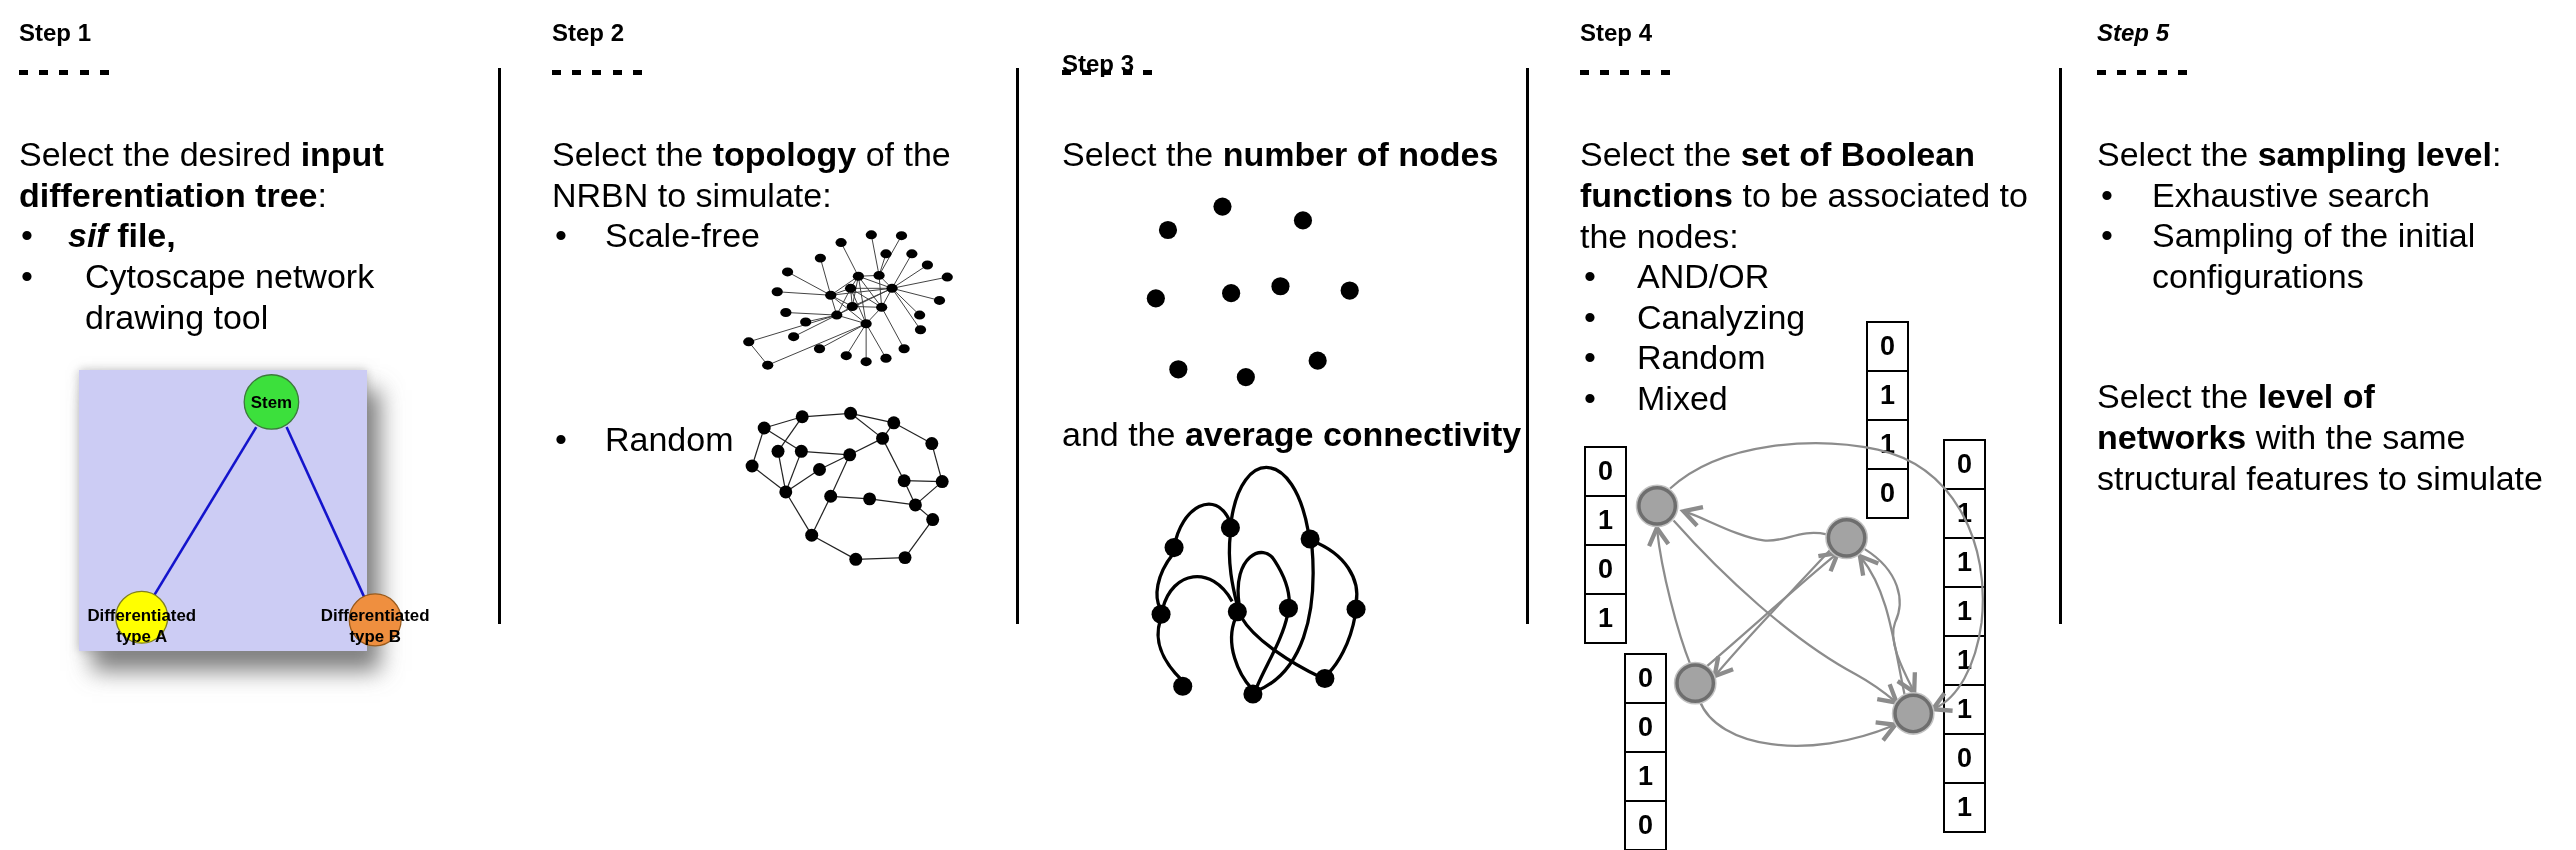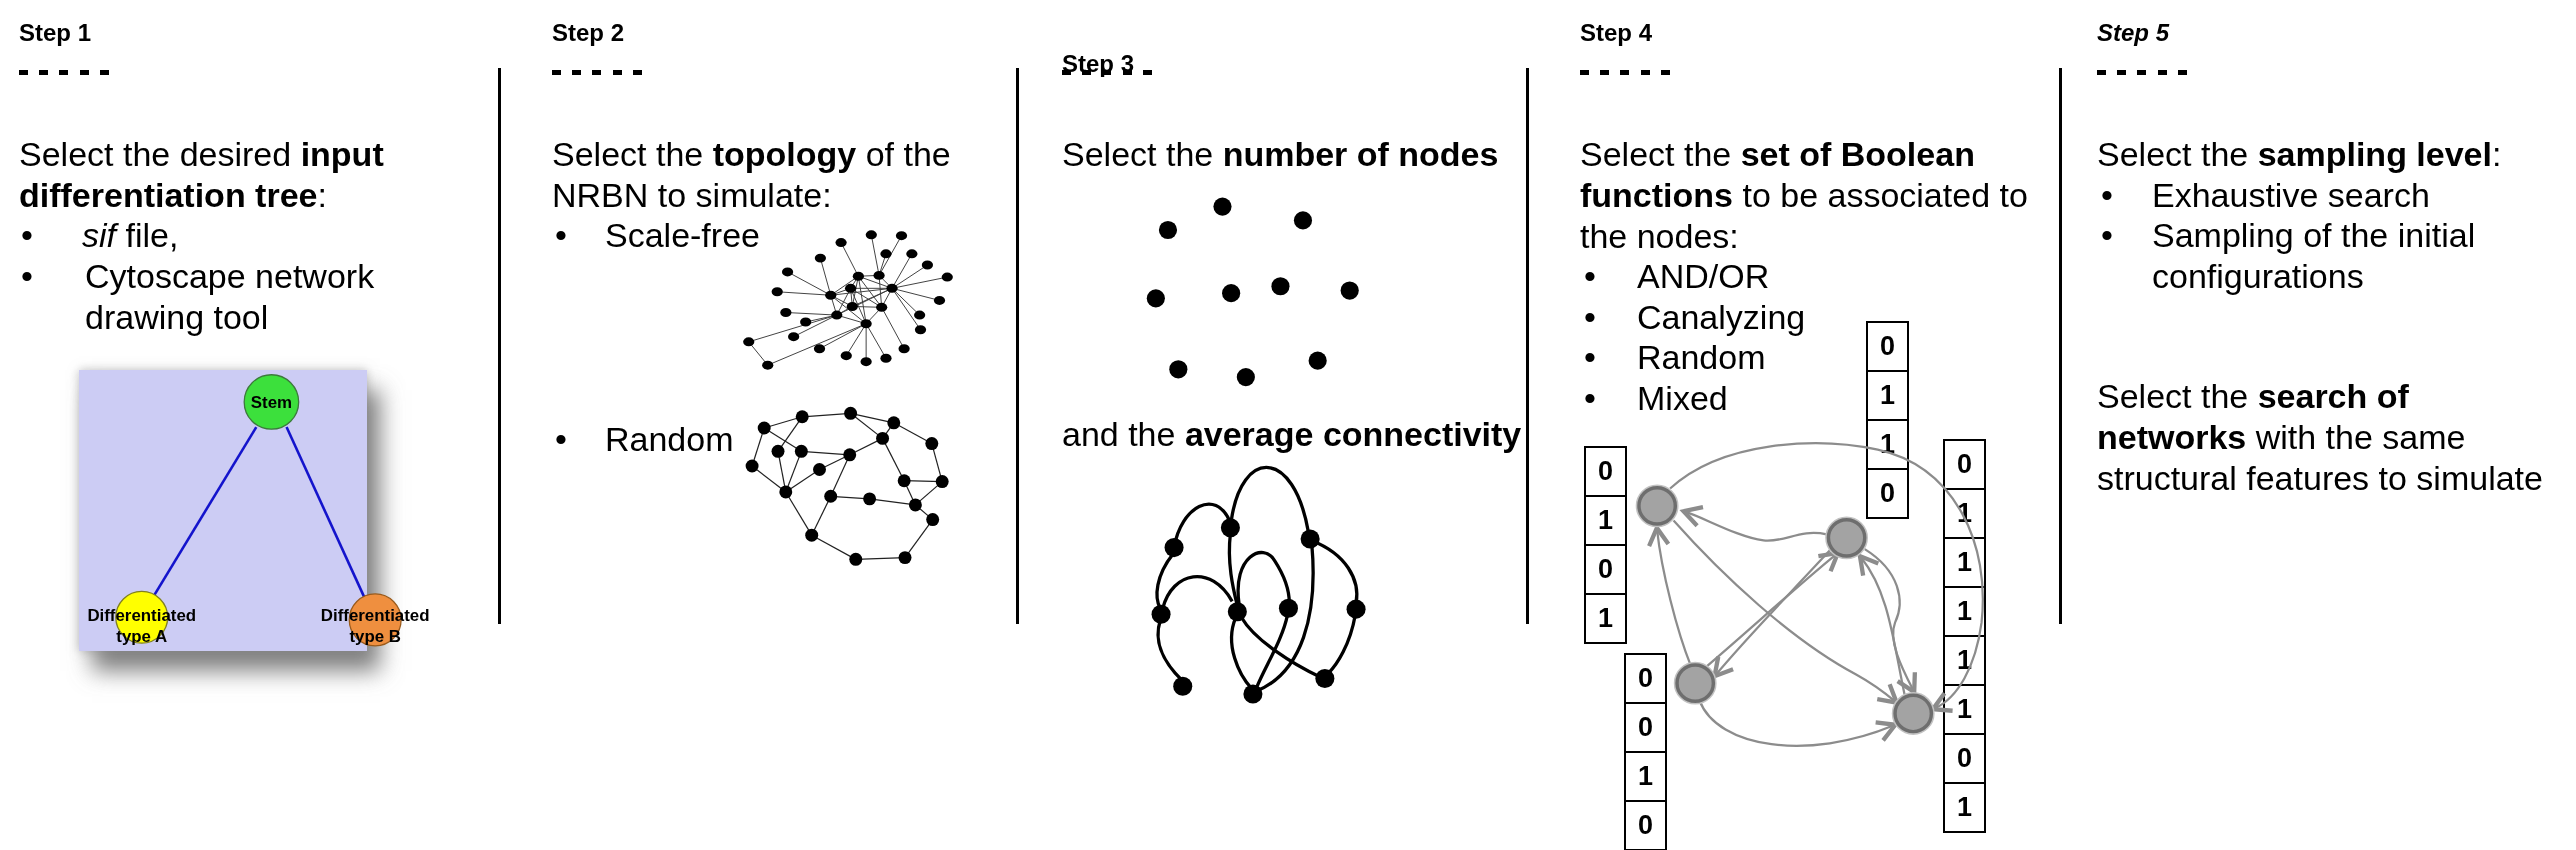--- a/index.html
+++ b/index.html
@@ -30,21 +30,21 @@
     <i></i>
     <i></i>
     <i></i>
     <i></i>
   </div>
 <div class="abs body" style="left:19px;top:134px;">
 Select the desired <b>input</b><br>
 <b>differentiation tree</b>:
 </div>
 <div class="abs body" style="left:21px;top:215px;">•</div>
-<div class="abs body" style="left:82px;top:215px;"><i style="font-style:italic;">sif</i> file,</div>
+<div class="abs body" style="left:68px;top:215px;font-weight:bold;"><i style="font-style:italic;">sif</i> file,</div>
 <div class="abs body" style="left:21px;top:256px;">•</div>
 <div class="abs body" style="left:85px;top:256px;">Cytoscape network<br>drawing tool</div>
 
 <div class="abs" style="left:79px;top:370px;width:288px;height:281px;background:#ccccf4;
      box-shadow:0 0 9.5px rgba(140,140,140,0.55), 13px 20px 21.6px rgba(85,85,85,0.75);">
   <svg width="352" height="281" viewBox="0 0 407 325" style="overflow:visible">
     <line x1="205" y1="66" x2="80" y2="272" stroke="#1414cc" stroke-width="3"></line>
     <line x1="240" y1="66" x2="335" y2="274" stroke="#1414cc" stroke-width="3"></line>
     <circle cx="222.5" cy="37" r="31.5" fill="#3ce03c" stroke="#3c7a3c" stroke-width="1.5"></circle>
     <circle cx="72.5" cy="286" r="30" fill="#ffff00" stroke="#808020" stroke-width="1.5"></circle>
@@ -412,17 +412,17 @@
     <i></i>
     <i></i>
     <i></i>
   </div>
 <div class="abs body" style="left:2097px;top:134px;">Select the <b>sampling level</b>:</div>
 <div class="abs body" style="left:2101px;top:175px;">•</div>
 <div class="abs body" style="left:2152px;top:175px;">Exhaustive search</div>
 <div class="abs body" style="left:2101px;top:215px;">•</div>
 <div class="abs body" style="left:2152px;top:215px;">Sampling of the initial<br>configurations</div>
 <div class="abs body" style="left:2097px;top:376px;">
-Select the <b>search of</b><br>
+Select the <b>level of</b><br>
 <b>networks</b> with the same<br>
 structural features to simulate
 </div>
 
 
 </body></html>

